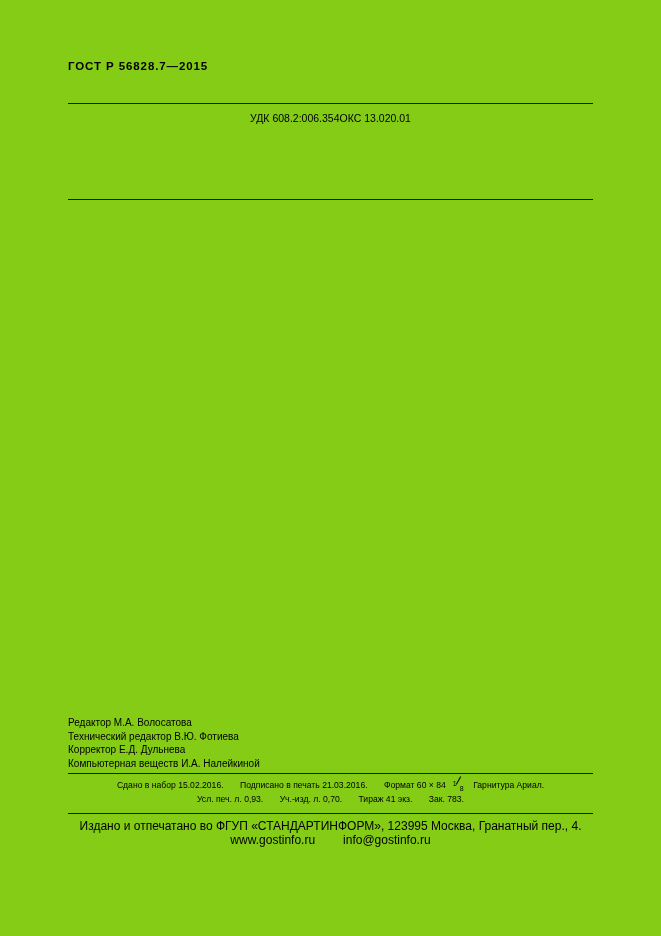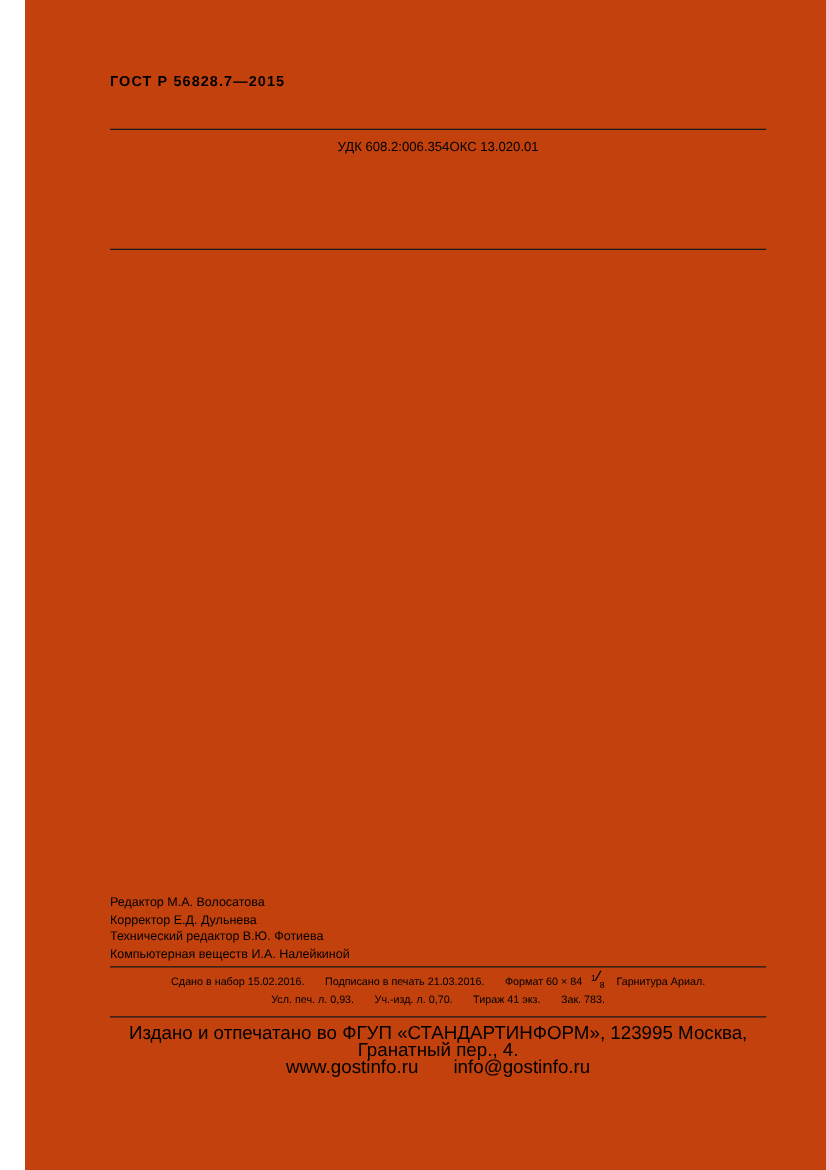--- a/index.html
+++ b/index.html
@@ -11,22 +11,21 @@
     width: 661px;
     height: 936px;
     position: relative;
     font-family: "Liberation Sans", sans-serif;
     color: #000000;
     overflow: hidden;
   }
   .page {
     position: absolute;
     inset: 0;
-    background: #c2410c;
-    margin-left: 20px;
+    background: #84cc16;
   }
 
   .std-header {
     position: absolute;
     left: 68px;
     top: 60px;
     font-size: 11.5px;
     font-weight: bold;
     letter-spacing: 0.9px;
     white-space: nowrap;
@@ -122,21 +121,21 @@
     border-top: 1px solid #000;
     transform: rotate(-60deg);
   }
 
   .publisher {
     position: absolute;
     left: 68px;
     top: 820px;
     width: 525px;
     text-align: center;
-    font-size: 15px;
+    font-size: 12px;
     line-height: 13.5px;
   }
   .publisher .web { white-space: nowrap; }
   .publisher .web .w1 { margin-right: 28px; }
 </style>
 </head>
 <body>
 
 <div class="page">
 
@@ -147,22 +146,22 @@
   <div class="udk-row">
     <span>УДК 608.2:006.354</span>
     <span>ОКС 13.020.01</span>
   </div>
 
 
   <div class="rule rule-bottom"></div>
 
   <div class="credits">
     <div class="row">Редактор  М.А. Волосатова</div>
+    <div class="row">Технический редактор В.Ю. Фотиева</div>
     <div class="row">Корректор Е.Д. Дульнева</div>
-    <div class="row">Технический редактор В.Ю. Фотиева</div>
     <div class="row">Компьютерная веществ  И.А. Налейкиной</div>
   </div>
 
   <div class="imprint-rule imprint-rule-top"></div>
 
   <div class="print-info">
     <div class="line1">
       <span class="seg">Сдано в набор 15.02.2016.</span>
       <span class="seg">Подписано в печать 21.03.2016.</span>
       <span class="seg">Формат 60 × 84</span><span class="frac"><span class="num">1</span><span class="bar"></span><span class="den">8</span></span>

